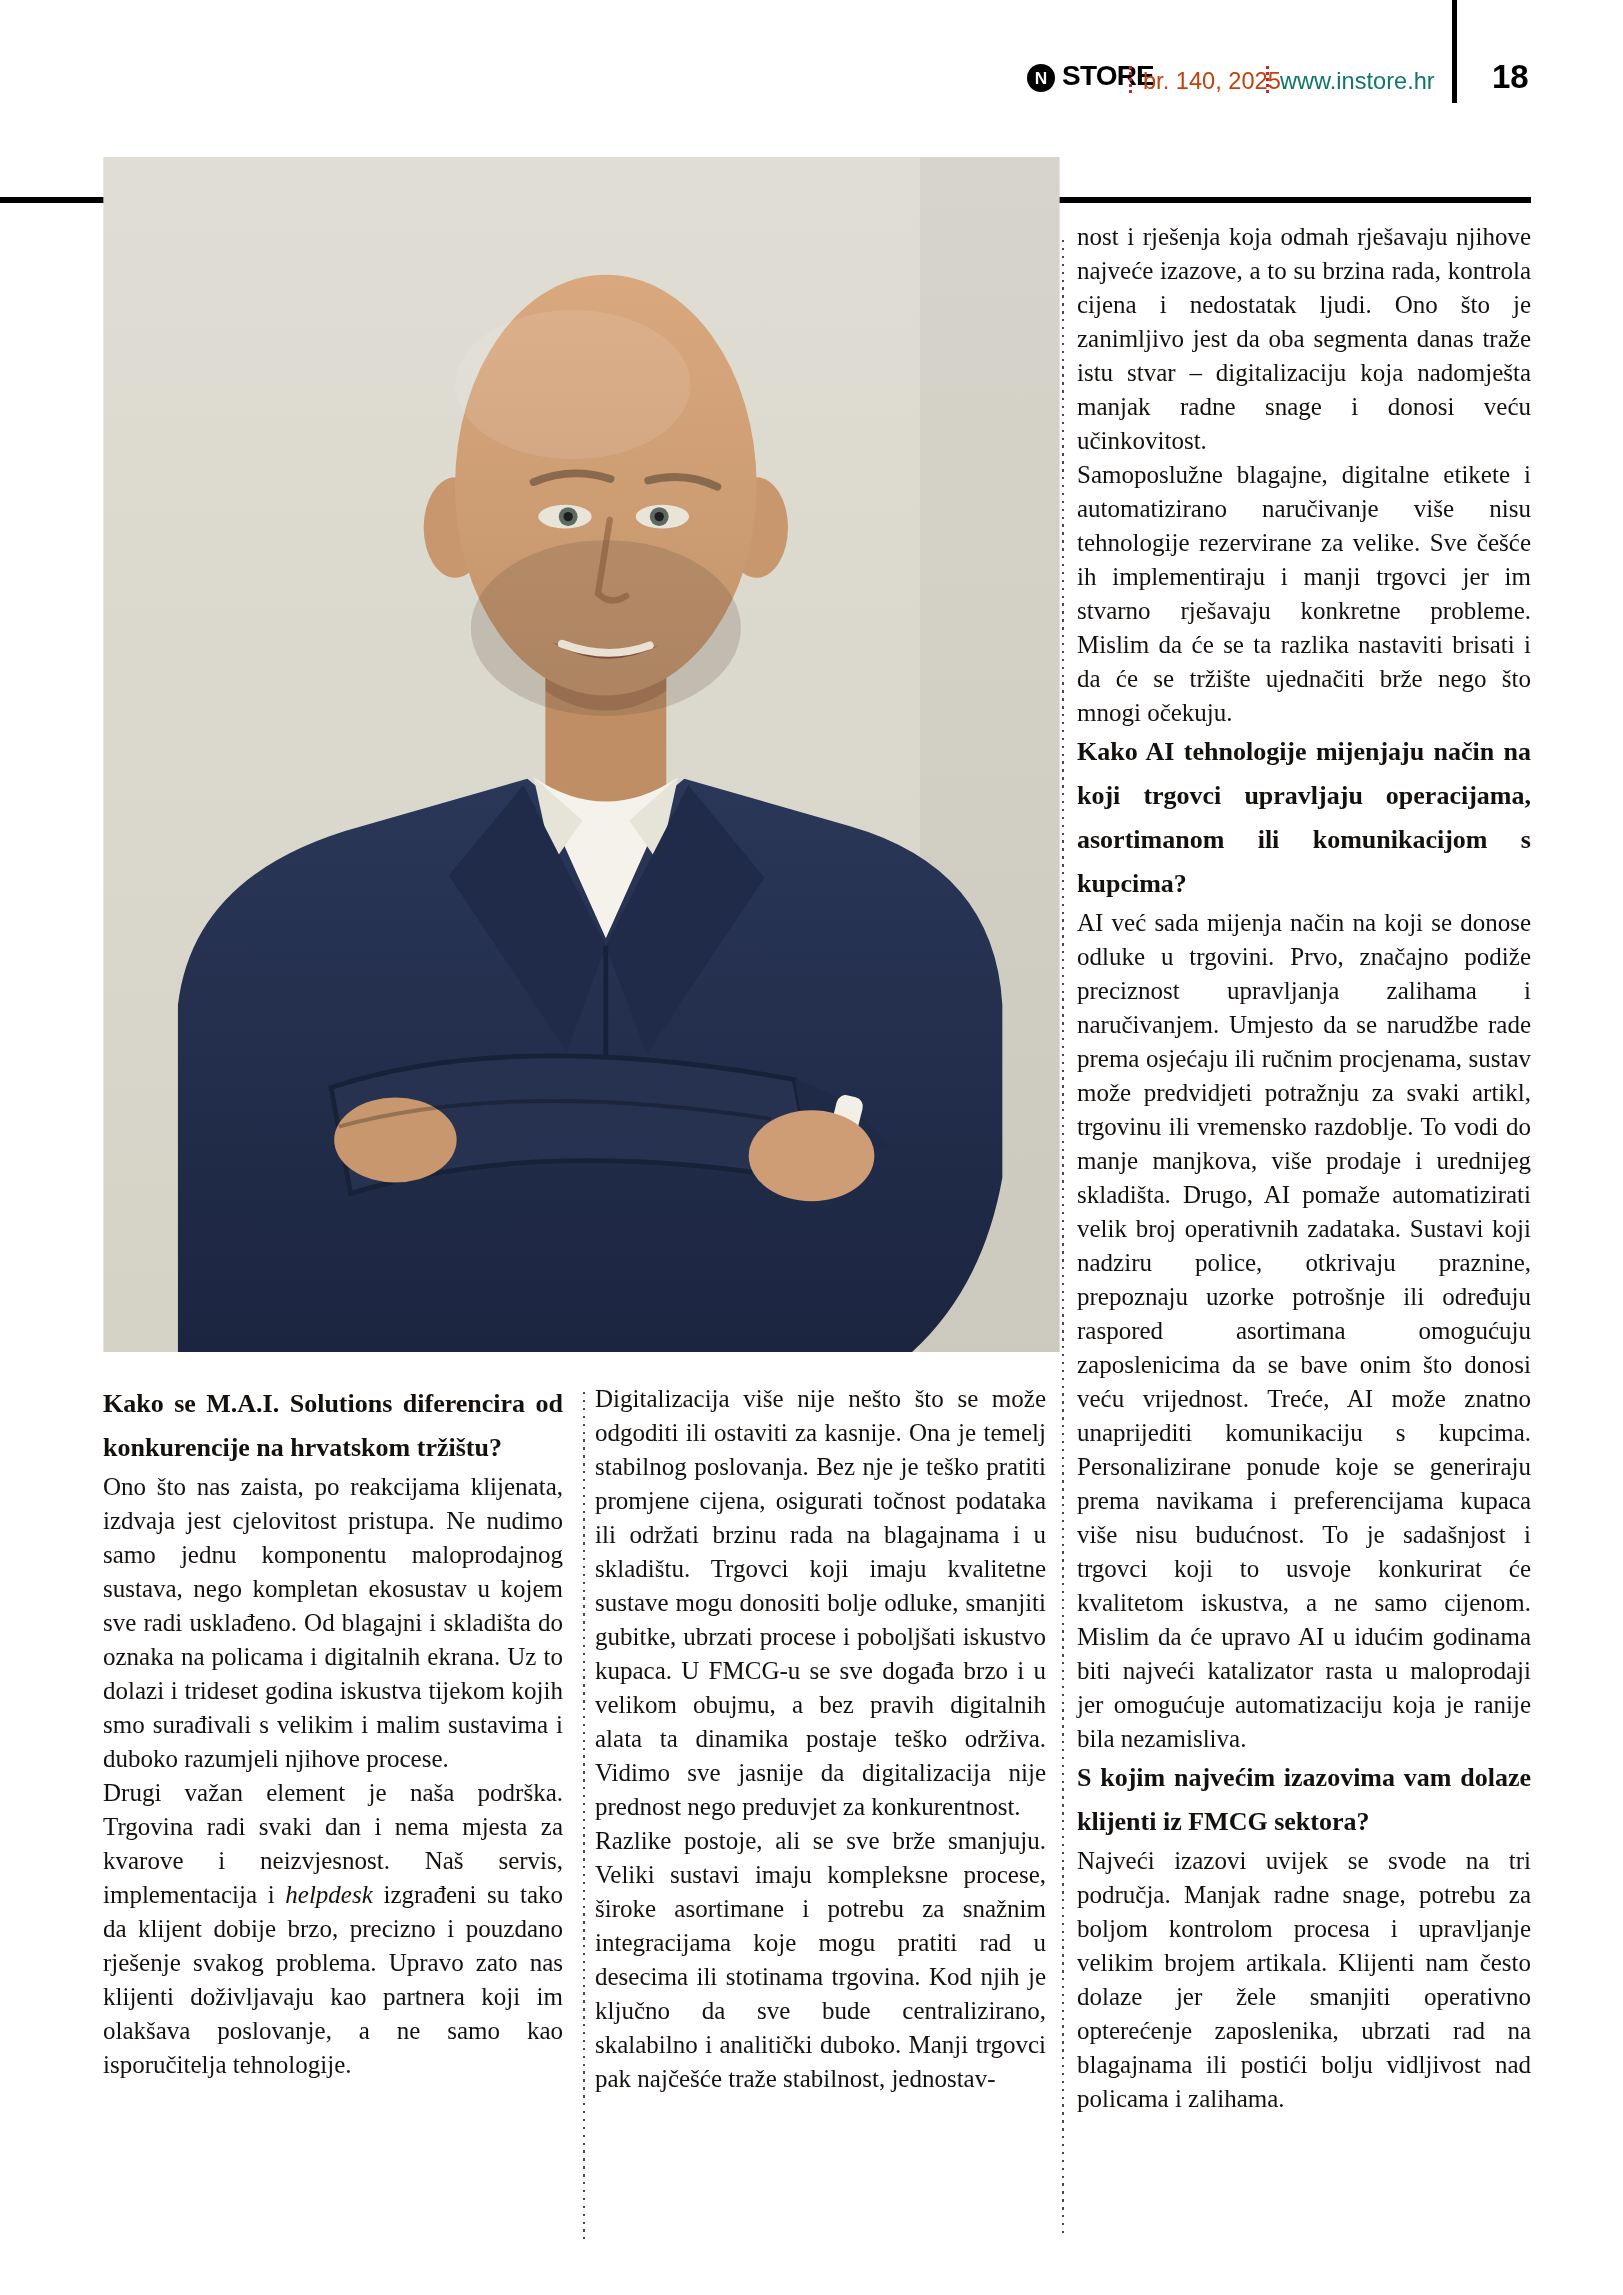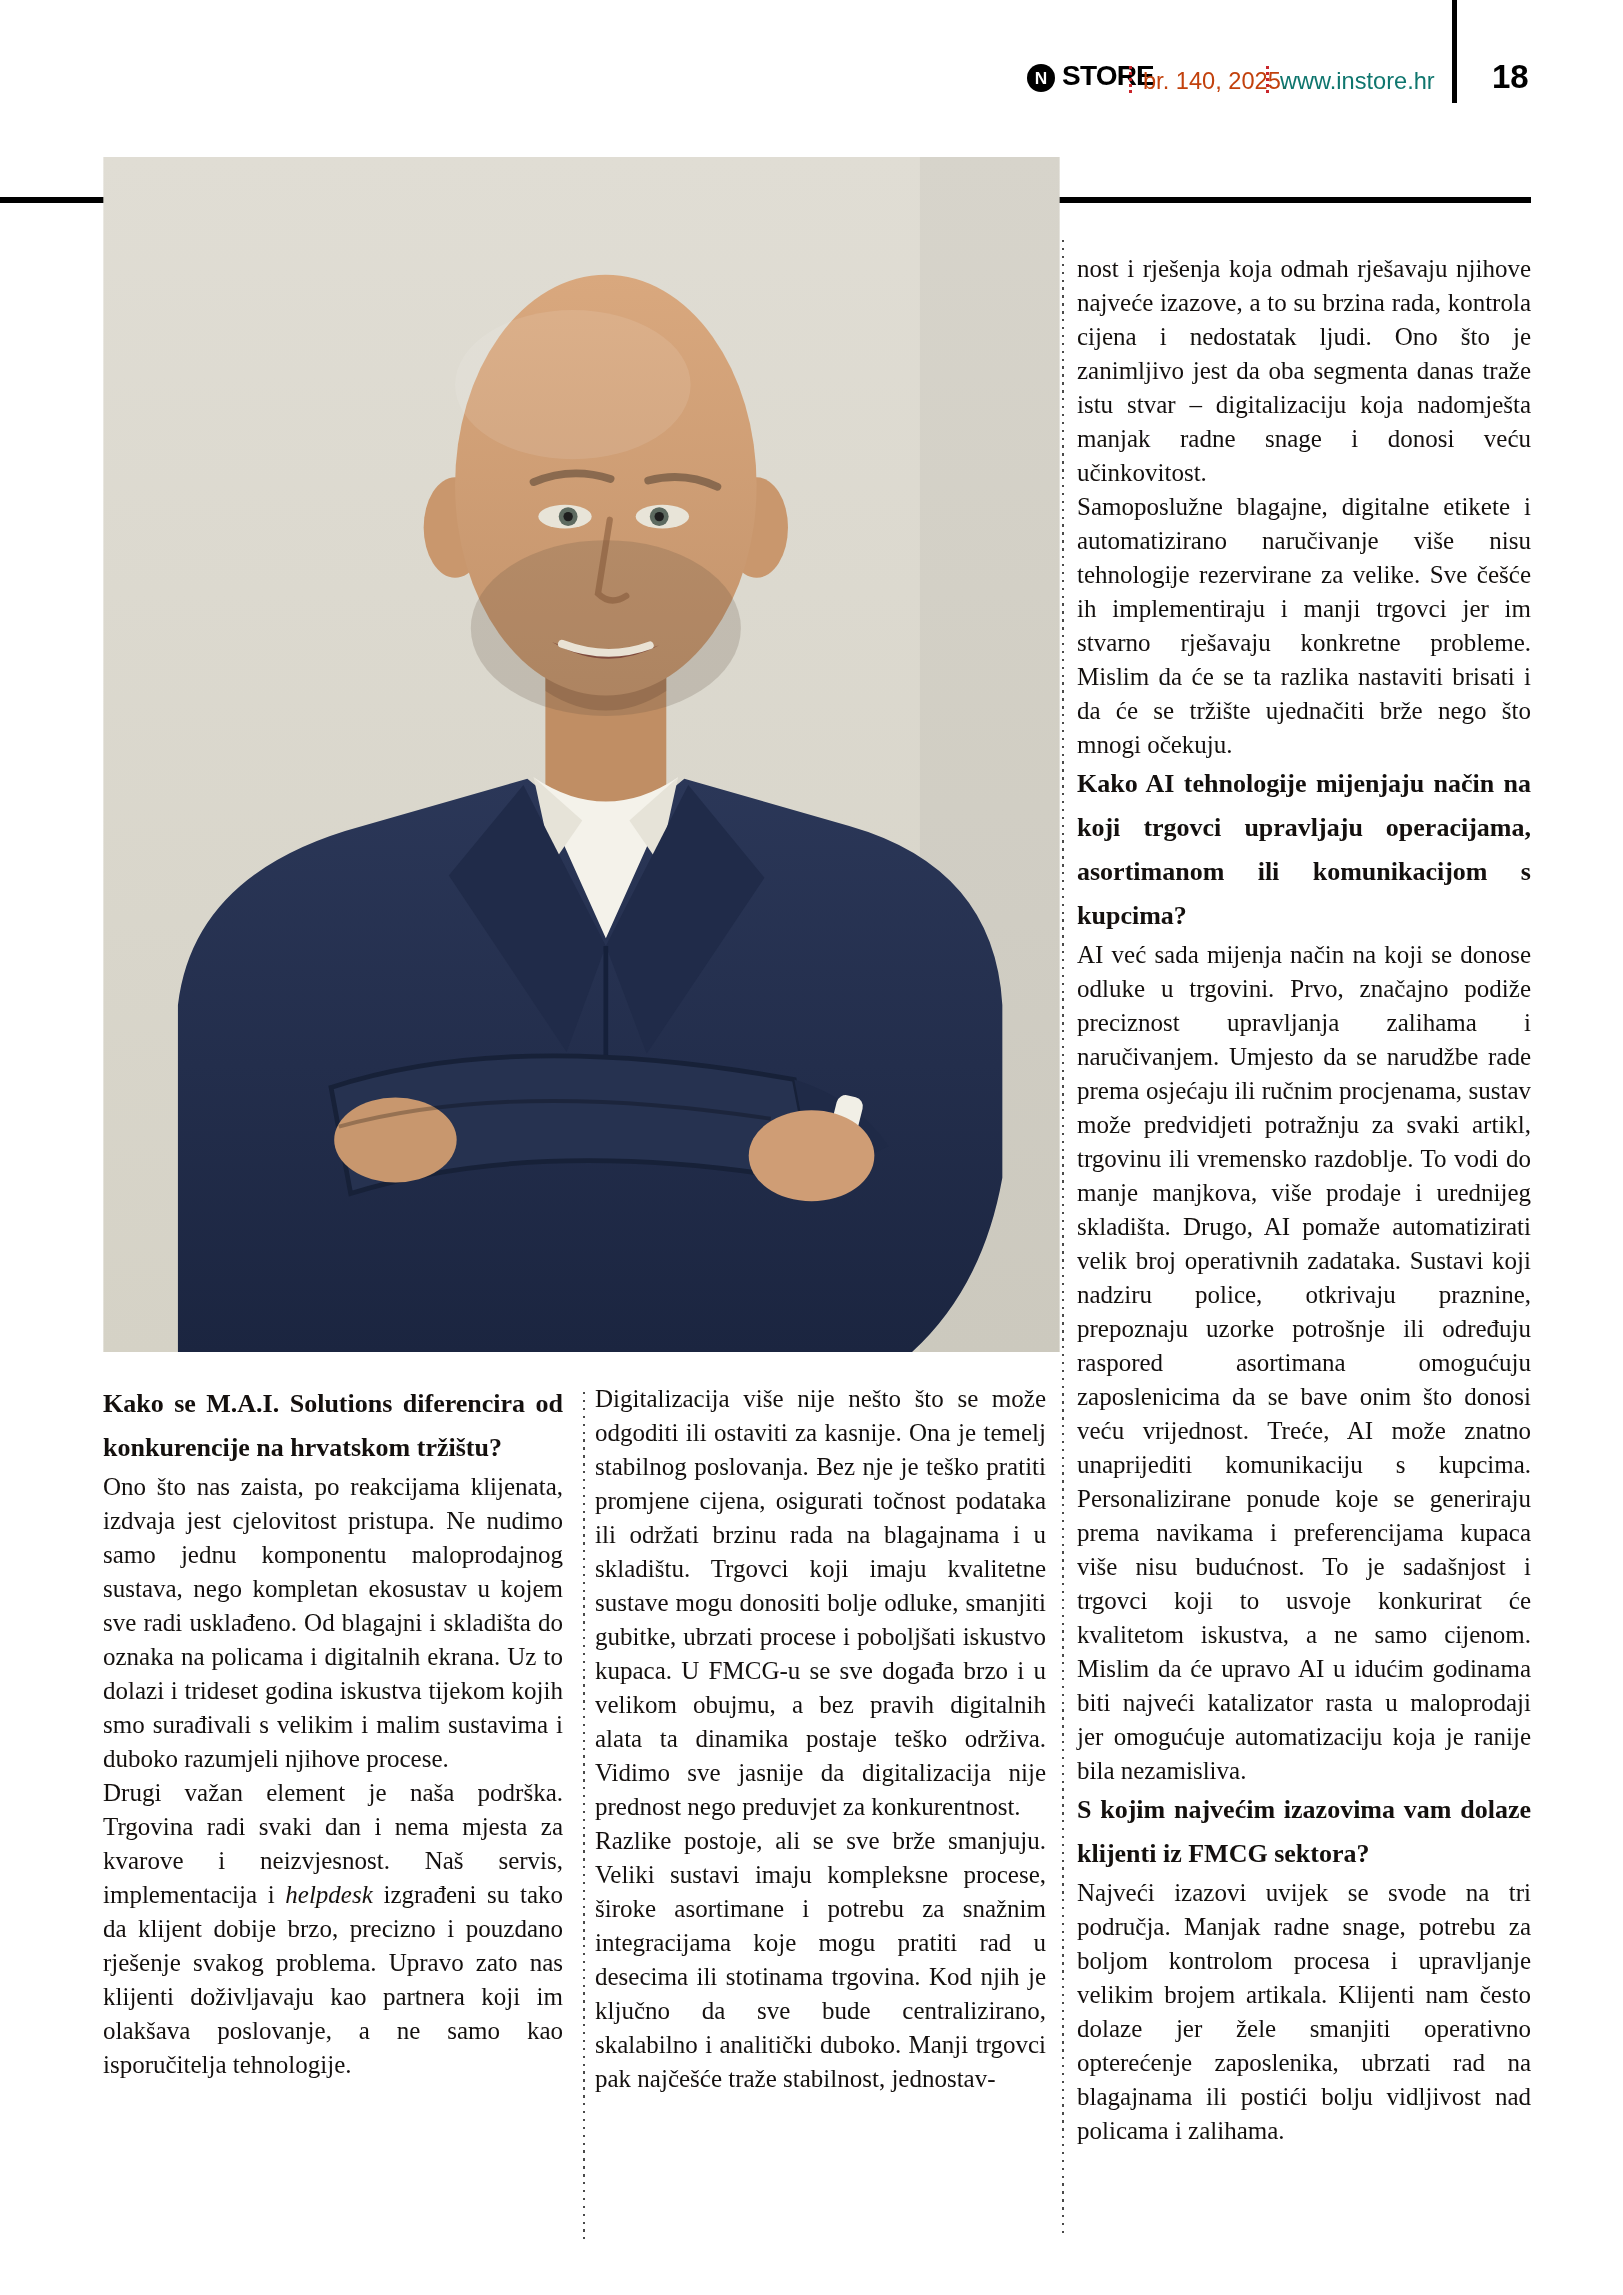--- a/index.html
+++ b/index.html
@@ -25,21 +25,21 @@
   #div12{left:583px;top:1392px;height:847px;}
   #div23{left:1062px;top:240px;height:1996px;}
 
   
   #photo{position:absolute;left:103px;top:157px;width:957px;height:1195px;}
 
   
   .col{position:absolute;text-align:justify;font-size:25px;line-height:34px;hyphens:auto;}
   #col1{left:103px;top:1382px;width:460px;}
   #col2{left:595px;top:1382px;width:451px;}
-  #col3{left:1077px;top:252px;width:454px;}
+  #col3{left:1077px;top:220px;width:454px;}
   .col p{margin:0;}
   .q{font-weight:bold;font-size:26px;line-height:44px;margin-top:22px;}
   .a{margin-top:19px;}
   .col > :first-child{margin-top:0;}
   .it{font-style:italic;}
 </style>
 </head>
 <body>
 
 <div id="page">

